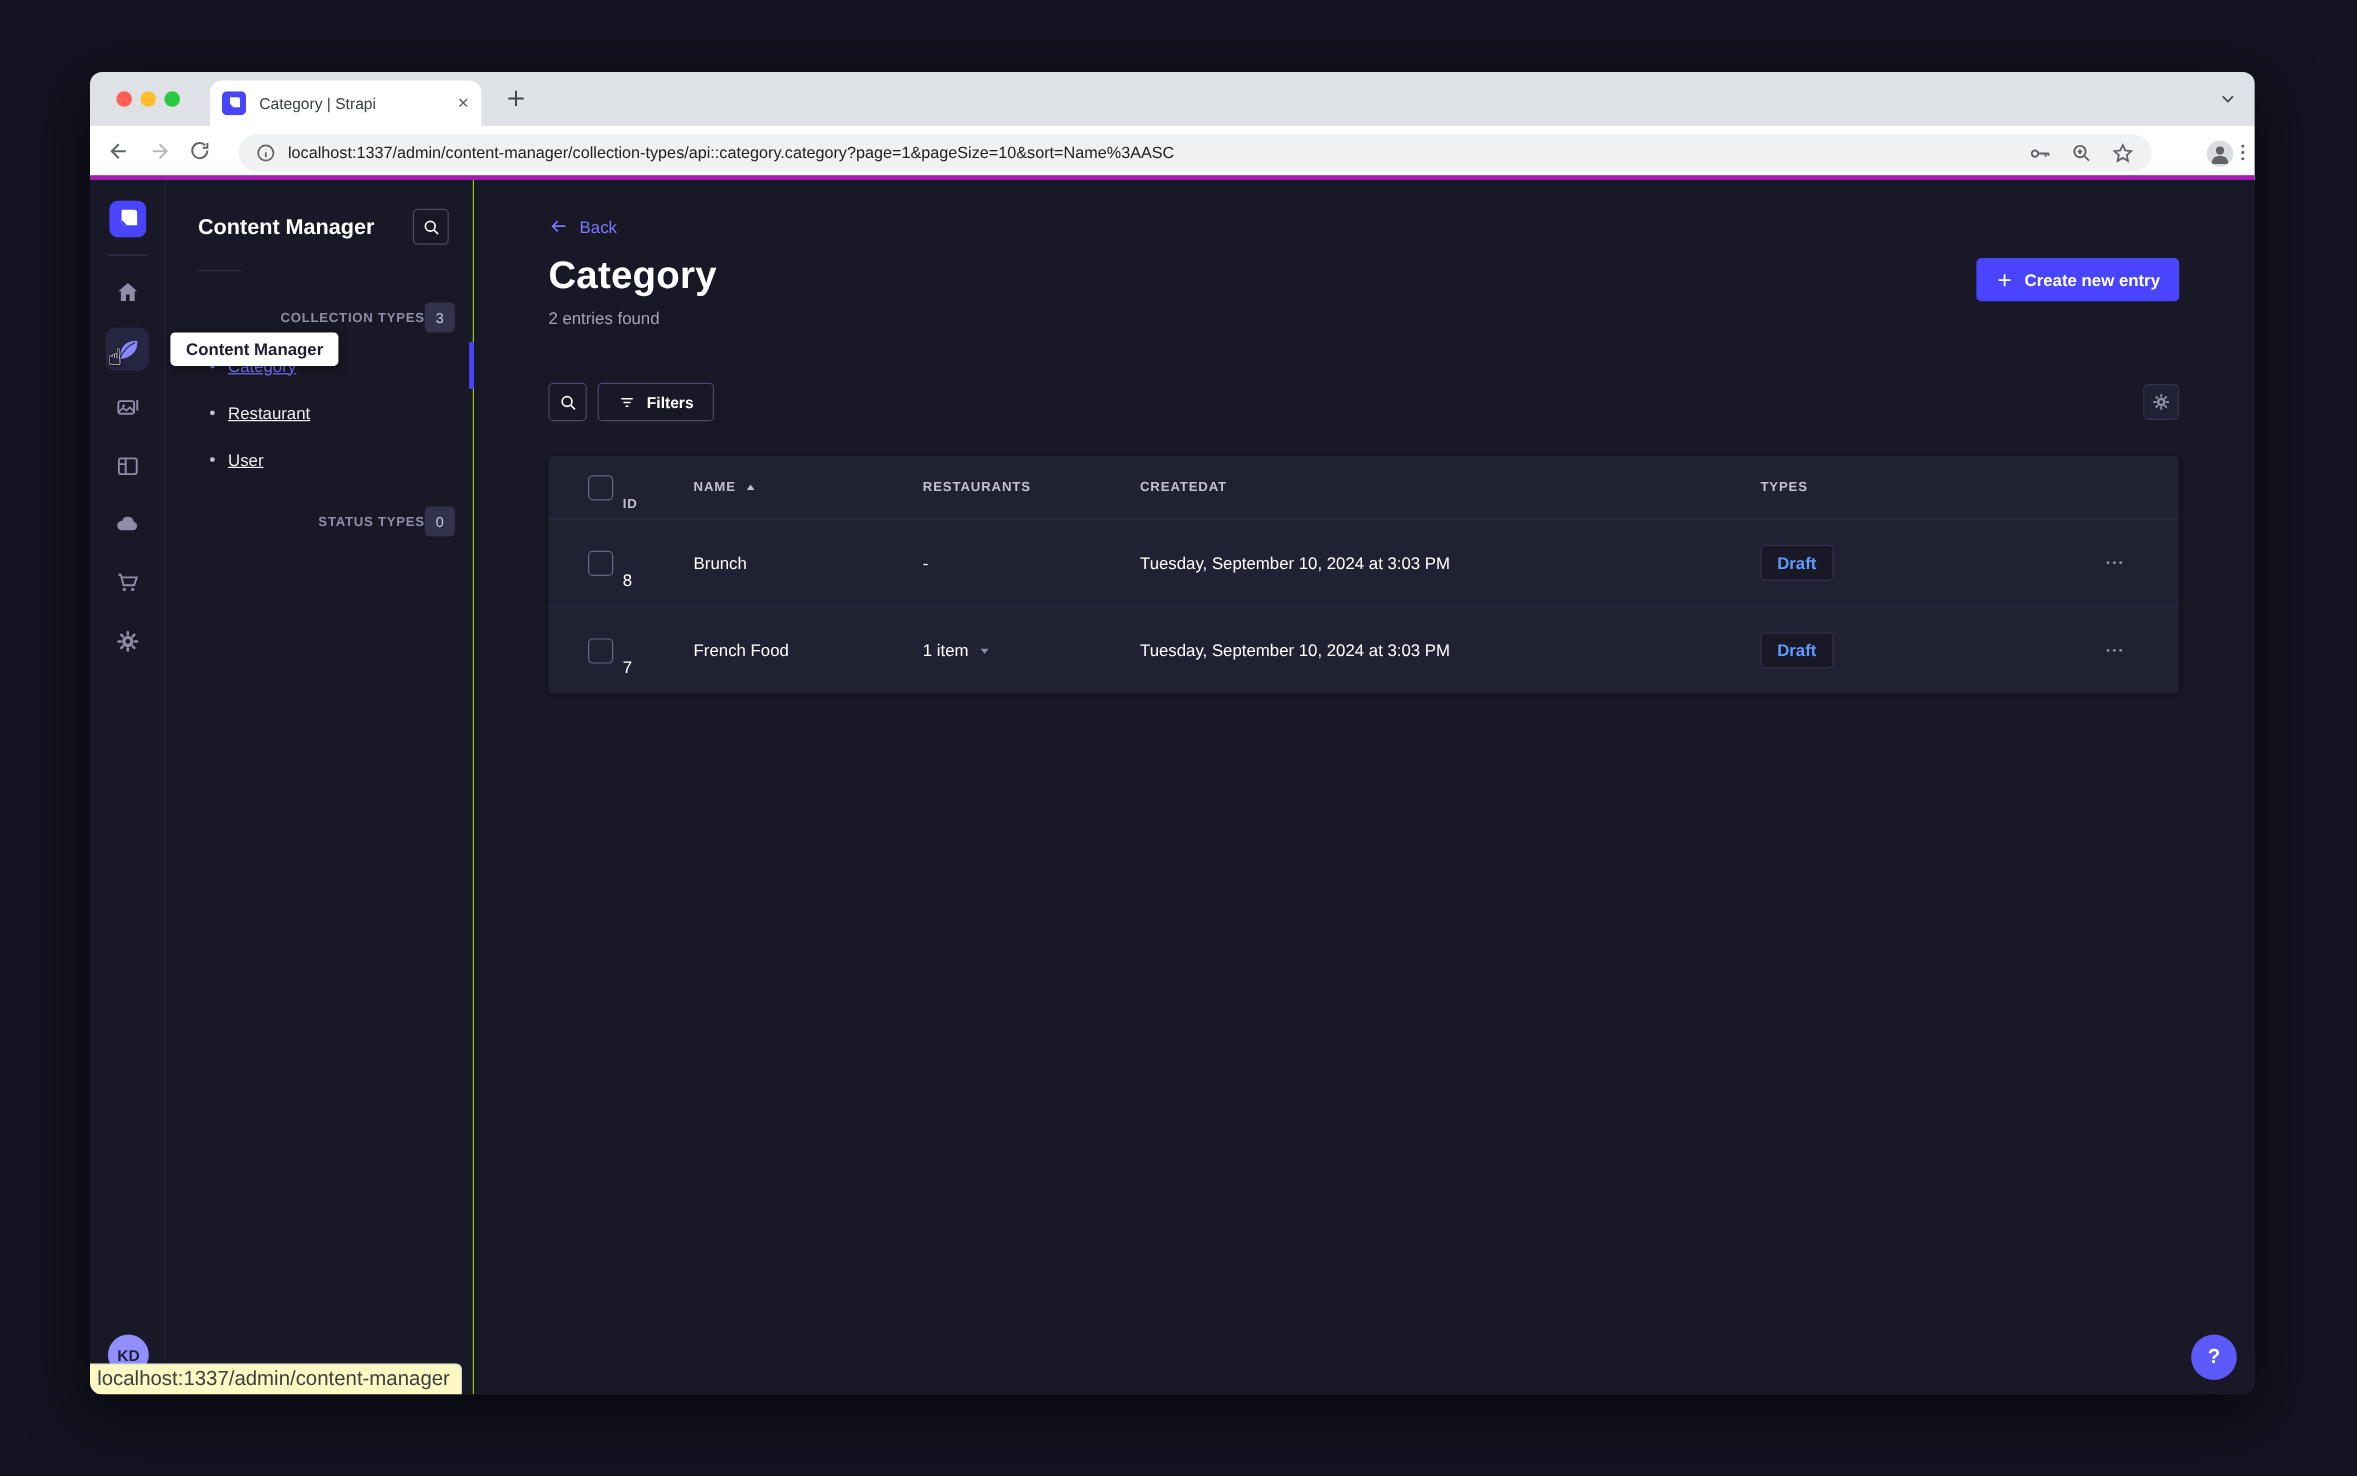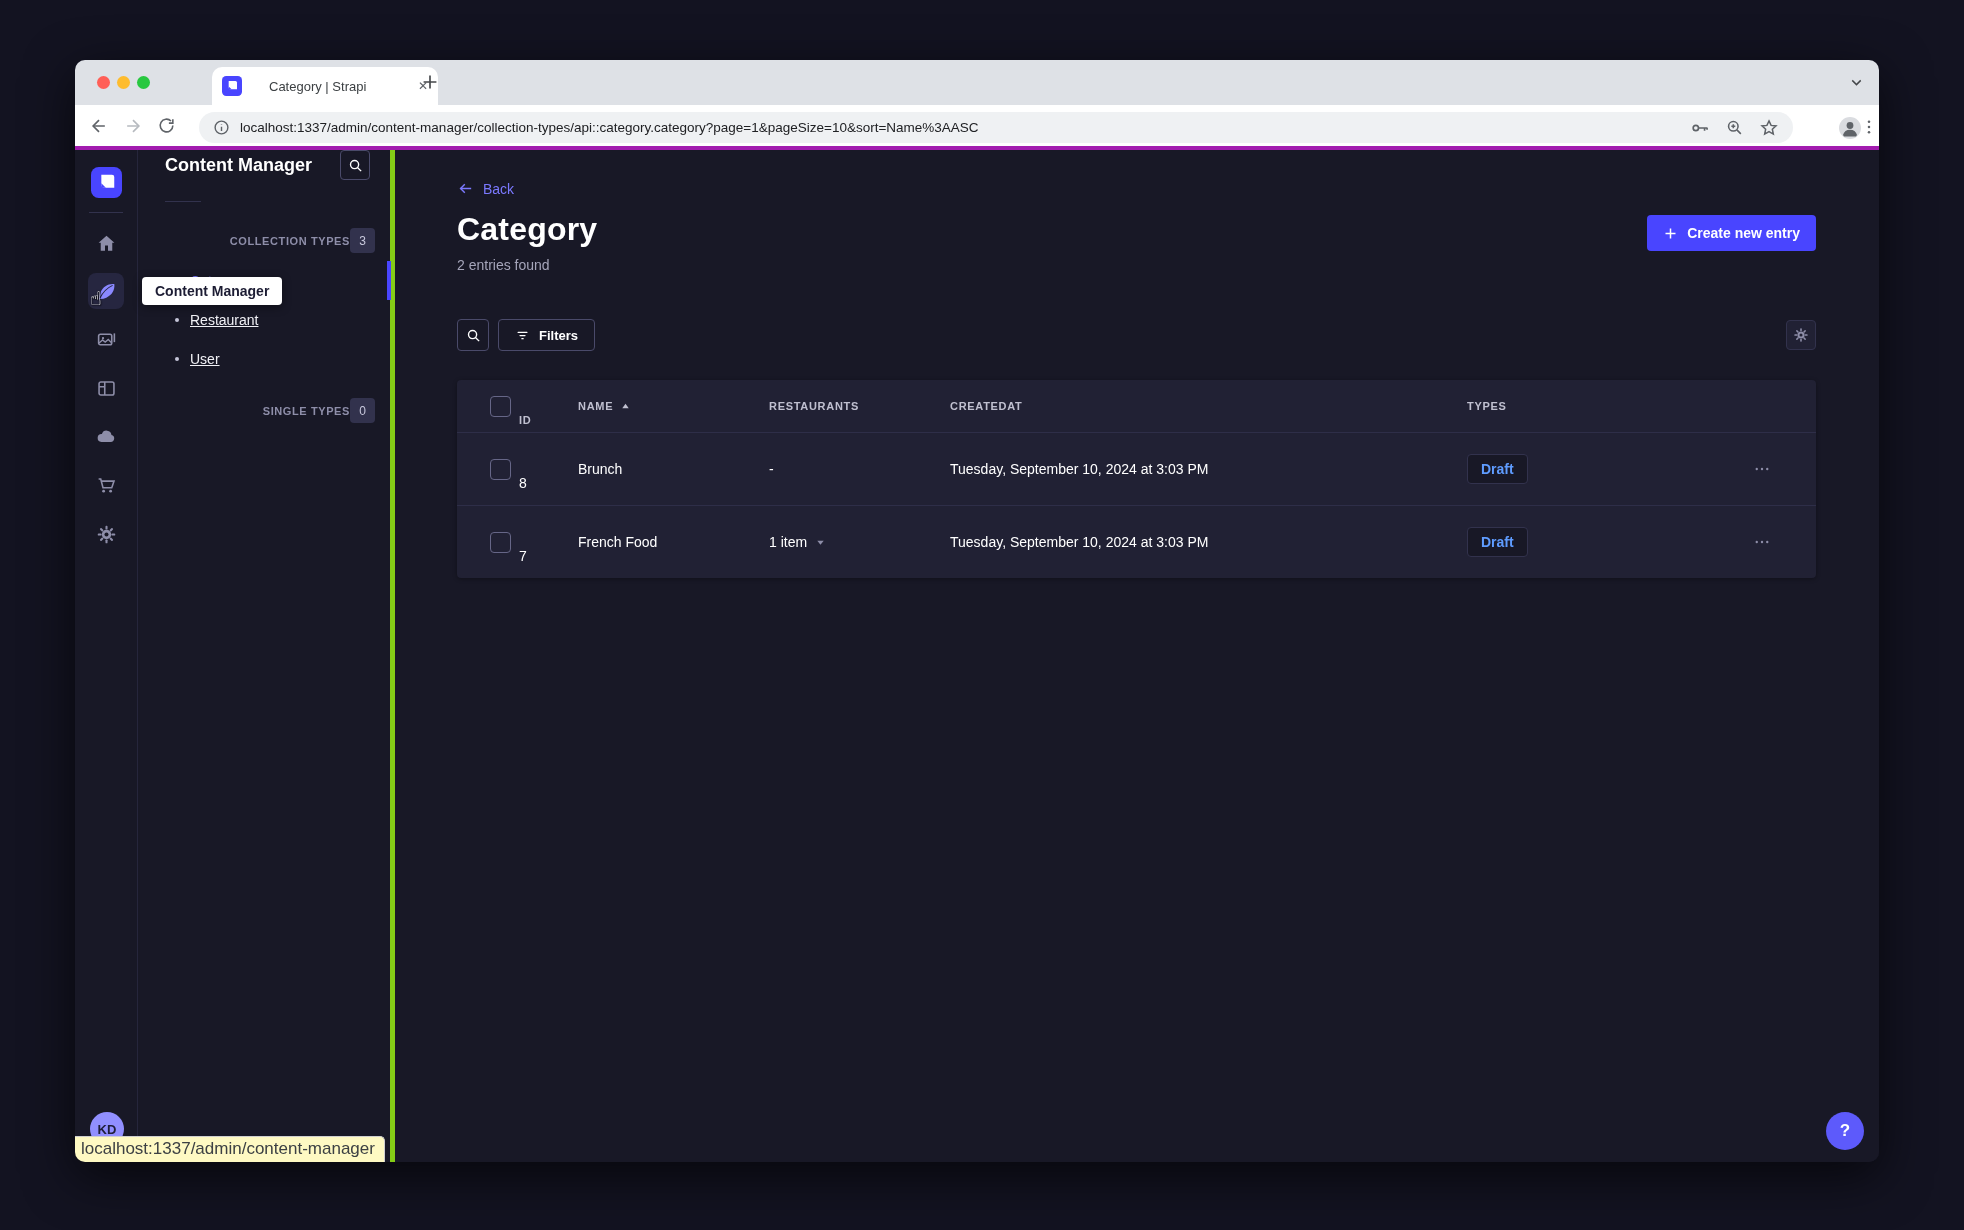--- a/index.html
+++ b/index.html
@@ -20,21 +20,21 @@
   *{margin:0;padding:0;box-sizing:border-box;}
   html,body{width:1964px;height:1230px;}
   body{background:var(--outer-bg);font-family:"Liberation Sans","DejaVu Sans",sans-serif;overflow:hidden;}
   .window{position:absolute;left:75px;top:60px;width:1804px;height:1102px;border-radius:10px;overflow:hidden;box-shadow:0 14px 50px rgba(0,0,0,.65);background:var(--app-bg);}
   
   .tabbar{position:relative;height:45px;background:var(--chrome-tab);}
   .traffic{position:absolute;top:16px;width:13px;height:13px;border-radius:50%;}
   .t-red{left:22px;background:#FF5F57;}
   .t-yellow{left:42px;background:#FEBC2E;}
   .t-green{left:62px;background:#28C840;}
-  .tab{position:absolute;left:100px;top:7px;width:226px;height:38px;background:#fff;border-radius:10px 10px 0 0;display:flex;align-items:center;padding:0 10px;gap:27px;margin-left:37px;}
+  .tab{position:absolute;left:100px;top:7px;width:226px;height:38px;background:#fff;border-radius:10px 10px 0 0;display:flex;align-items:center;padding:0 10px;gap:11px;}
   .tab-title{font-size:13px;color:#3C4043;white-space:nowrap;overflow:hidden;flex:1;}
   .tab-close{color:#5F6368;font-size:12px;line-height:1;cursor:default;}
   .newtab{position:absolute;left:344px;top:11px;color:#44474A;}
   .tabbar-chevron{position:absolute;right:14px;top:14px;color:#44474A;}
   .toolbar{position:relative;height:45px;background:#fff;border-bottom:4px solid #a21caf;display:flex;align-items:center;}
   .nav-ic{color:var(--chrome-icon);margin-left:14px;display:flex;}
   .nav-ic.disabled{color:#B6BABF;}
   .urlpill{position:absolute;left:124px;top:7px;height:31px;width:1594px;background:#EFF1F3;border-radius:16px;display:flex;align-items:center;padding:0 14px;gap:10px;}
   .url-text{font-size:13.5px;color:#202124;flex:1;white-space:nowrap;overflow:hidden;}
   .pill-right{display:flex;align-items:center;gap:15px;color:var(--chrome-icon);}
@@ -42,21 +42,21 @@
   .browser-kebab{position:absolute;right:-1px;top:13px;color:var(--chrome-icon);width:20px;}
   
   .app{position:relative;display:flex;height:1012px;background:var(--app-bg);}
   .rail{position:relative;width:63px;flex:none;border-right:1px solid #26263C;}
   .logo-box{position:absolute;left:16px;top:17px;}
   .rail-divider{position:absolute;left:14px;top:62px;width:34px;height:1px;background:#32324D;}
   .rail-btn{position:absolute;left:13px;width:36px;height:36px;border-radius:8px;display:flex;align-items:center;justify-content:center;color:var(--text-gray);}
   .rail-btn.active{background:#262640;color:#8A88FF;}
   .cursor-glyph{position:absolute;left:2px;top:14px;font-size:19px;color:#fff;text-shadow:0 0 2px #000,1px 1px 1px #000;font-family:"DejaVu Sans",sans-serif;}
   .rail-avatar{position:absolute;left:15px;bottom:16px;width:34px;height:34px;border-radius:50%;background:#918FFF;color:#1E1E39;font-size:13px;font-weight:bold;display:flex;align-items:center;justify-content:center;}
-  .subnav{position:relative;width:257px;flex:none;border-right:5px solid #84cc16;}
+  .subnav{position:relative;width:257px;flex:none;border-right:1px solid #84cc16;padding-top:24px;}
   .subnav-head{display:flex;align-items:center;justify-content:space-between;padding:0 20px 0 27px;}
   .subnav-title{font-size:18px;font-weight:bold;color:var(--text);}
   .icon-btn-sq{width:30px;height:30px;border:1px solid var(--border-strong);border-radius:4px;background:transparent;color:#fff;display:flex;align-items:center;justify-content:center;}
   .subnav-divider{margin:21px 0 0 27px;width:36px;height:1px;background:#32324D;}
   .section-row{display:flex;align-items:center;justify-content:flex-end;padding:0 15px 0 27px;margin-top:26px;height:25px;}
   .section-label{font-size:11px;font-weight:bold;letter-spacing:.6px;color:var(--text-gray);}
   .count-badge{min-width:25px;height:25px;padding:0 6px;background:#32324D;border-radius:4px;color:#C8C8DC;font-size:12px;display:flex;align-items:center;justify-content:center;}
   .subnav-items{margin-top:8px;}
   .subnav-item{position:relative;height:39px;display:flex;align-items:center;padding-left:37px;gap:11px;font-size:14px;color:#F0F0F5;cursor:default;text-decoration:underline;}
   .subnav-item .bullet{width:4px;height:4px;border-radius:50%;background:#C5C5D8;}
@@ -292,21 +292,21 @@
   </div>
 
   <div class="subnav-item">
     <span class="bullet"></span>
     <span class="item-label">User</span>
     <span class="active-bar"></span>
   </div>
 </div>
 
       <div class="section-row" style="margin-top:20px">
-        <span class="section-label">SINGLE TYPES</span>
+        <span class="section-label">STATUS TYPES</span>
         <span class="count-badge">0</span>
       </div>
 
       <div class="nav-tooltip">Content Manager</div>
     </div>
 
     <div class="main">
       <div class="back-row">
         <span>
           <svg width="17" height="17" viewBox="0 0 24 24" fill="none" stroke="currentColor" stroke-width="2">

